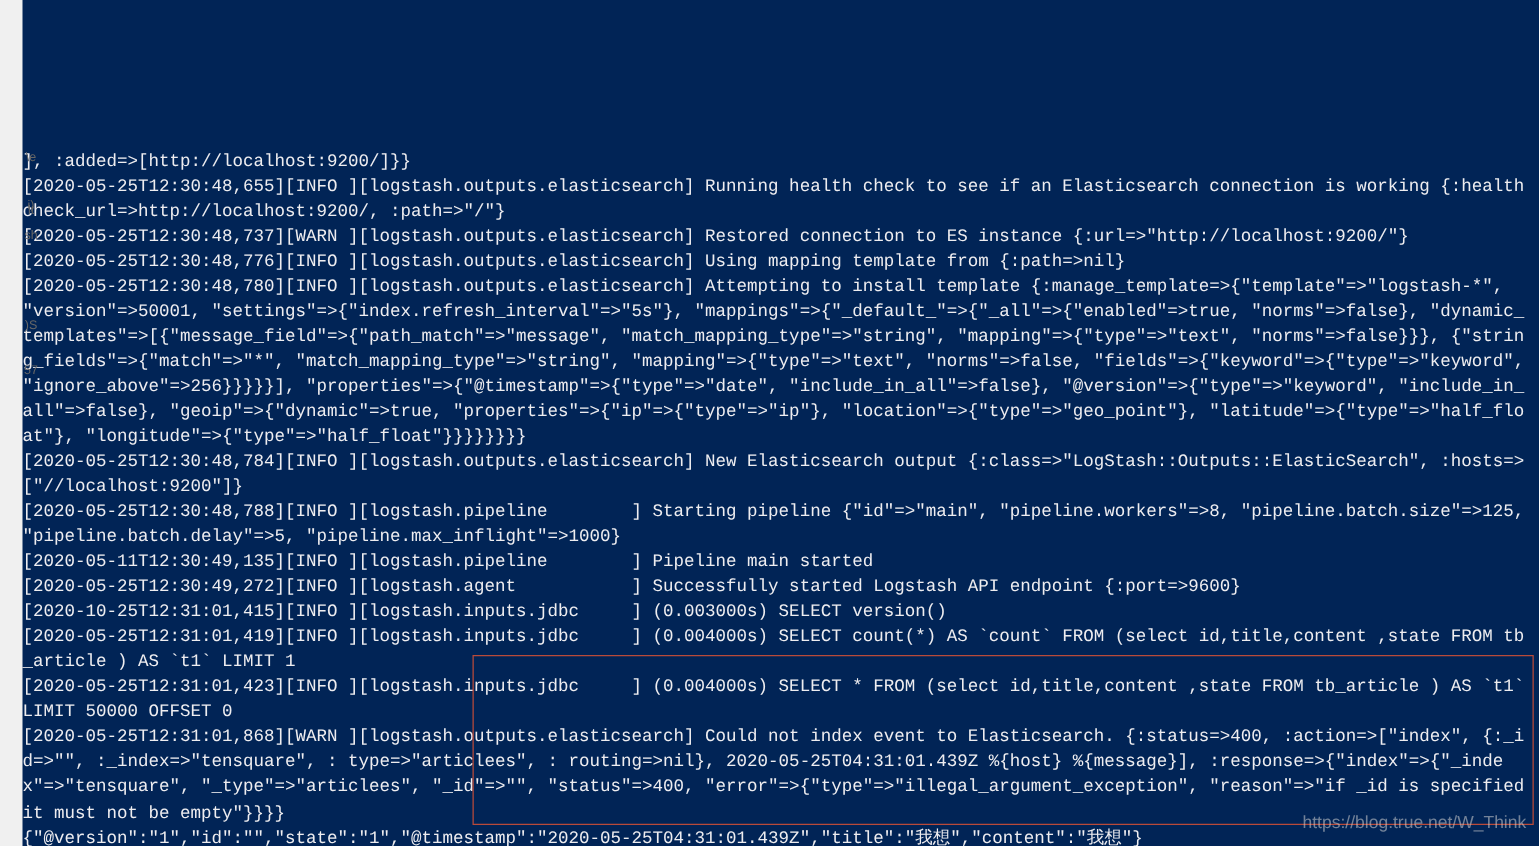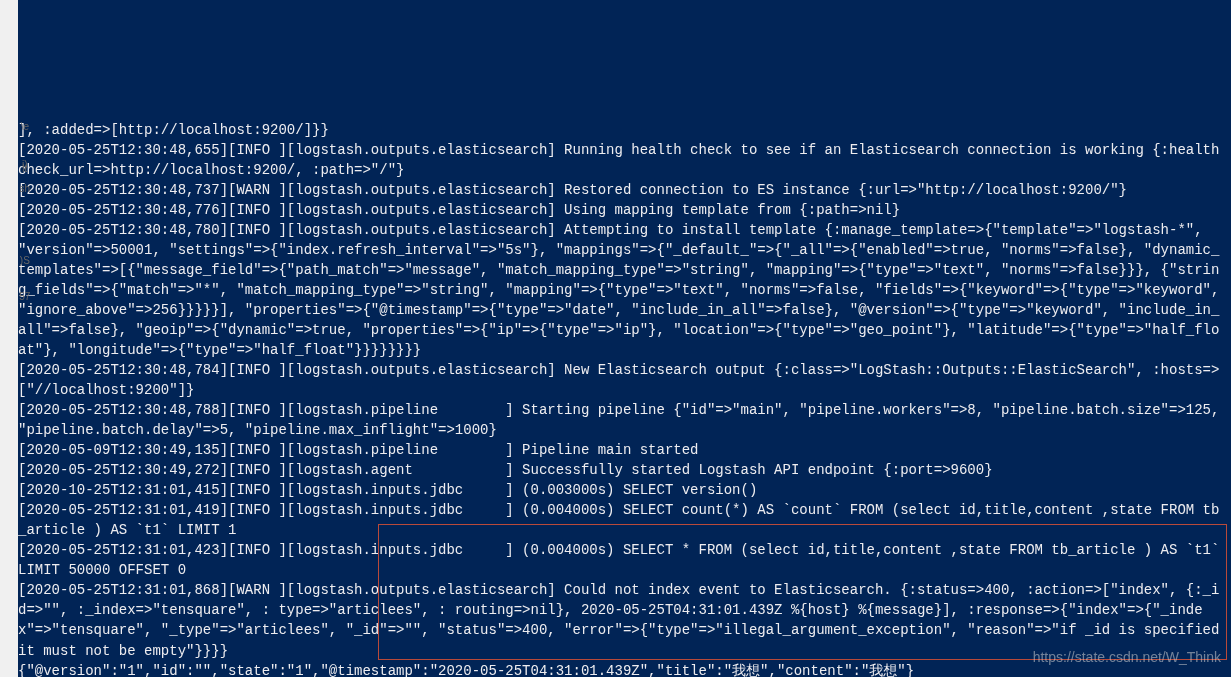--- a/index.html
+++ b/index.html
@@ -73,30 +73,30 @@
   <span class="gut-item" style="top:290px">57</span>
 </div>
 
 <div class="term"><span>], :added=&gt;[http://localhost:9200/]}}</span>
 <span>[2020-05-25T12:30:48,655][INFO ][logstash.outputs.elasticsearch] Running health check to see if an Elasticsearch connection is working {:healthcheck_url=&gt;http://localhost:9200/, :path=&gt;"/"}</span>
 <span>[2020-05-25T12:30:48,737][WARN ][logstash.outputs.elasticsearch] Restored connection to ES instance {:url=&gt;"http://localhost:9200/"}</span>
 <span>[2020-05-25T12:30:48,776][INFO ][logstash.outputs.elasticsearch] Using mapping template from {:path=&gt;nil}</span>
 <span>[2020-05-25T12:30:48,780][INFO ][logstash.outputs.elasticsearch] Attempting to install template {:manage_template=&gt;{"template"=&gt;"logstash-*", "version"=&gt;50001, "settings"=&gt;{"index.refresh_interval"=&gt;"5s"}, "mappings"=&gt;{"_default_"=&gt;{"_all"=&gt;{"enabled"=&gt;true, "norms"=&gt;false}, "dynamic_templates"=&gt;[{"message_field"=&gt;{"path_match"=&gt;"message", "match_mapping_type"=&gt;"string", "mapping"=&gt;{"type"=&gt;"text", "norms"=&gt;false}}}, {"string_fields"=&gt;{"match"=&gt;"*", "match_mapping_type"=&gt;"string", "mapping"=&gt;{"type"=&gt;"text", "norms"=&gt;false, "fields"=&gt;{"keyword"=&gt;{"type"=&gt;"keyword", "ignore_above"=&gt;256}}}}}], "properties"=&gt;{"@timestamp"=&gt;{"type"=&gt;"date", "include_in_all"=&gt;false}, "@version"=&gt;{"type"=&gt;"keyword", "include_in_all"=&gt;false}, "geoip"=&gt;{"dynamic"=&gt;true, "properties"=&gt;{"ip"=&gt;{"type"=&gt;"ip"}, "location"=&gt;{"type"=&gt;"geo_point"}, "latitude"=&gt;{"type"=&gt;"half_float"}, "longitude"=&gt;{"type"=&gt;"half_float"}}}}}}}}</span>
 <span>[2020-05-25T12:30:48,784][INFO ][logstash.outputs.elasticsearch] New Elasticsearch output {:class=&gt;"LogStash::Outputs::ElasticSearch", :hosts=&gt;["//localhost:9200"]}</span>
 <span>[2020-05-25T12:30:48,788][INFO ][logstash.pipeline        ] Starting pipeline {"id"=&gt;"main", "pipeline.workers"=&gt;8, "pipeline.batch.size"=&gt;125, "pipeline.batch.delay"=&gt;5, "pipeline.max_inflight"=&gt;1000}</span>
-<span>[2020-05-09T12:30:49,135][INFO ][logstash.pipeline        ] Pipeline main started</span>
+<span>[2020-05-11T12:30:49,135][INFO ][logstash.pipeline        ] Pipeline main started</span>
 <span>[2020-05-25T12:30:49,272][INFO ][logstash.agent           ] Successfully started Logstash API endpoint {:port=&gt;9600}</span>
 <span>[2020-10-25T12:31:01,415][INFO ][logstash.inputs.jdbc     ] (0.003000s) SELECT version()</span>
 <span>[2020-05-25T12:31:01,419][INFO ][logstash.inputs.jdbc     ] (0.004000s) SELECT count(*) AS `count` FROM (select id,title,content ,state FROM tb_article ) AS `t1` LIMIT 1</span>
 <span>[2020-05-25T12:31:01,423][INFO ][logstash.inputs.jdbc     ] (0.004000s) SELECT * FROM (select id,title,content ,state FROM tb_article ) AS `t1`  LIMIT 50000 OFFSET 0</span>
 <span>[2020-05-25T12:31:01,868][WARN ][logstash.outputs.elasticsearch] Could not index event to Elasticsearch. {:status=&gt;400, :action=&gt;["index", {:_id=&gt;"", :_index=&gt;"tensquare", : type=&gt;"articlees", : routing=&gt;nil}, 2020-05-25T04:31:01.439Z %{host} %{message}], :response=&gt;{"index"=&gt;{"_index"=&gt;"tensquare", "_type"=&gt;"articlees", "_id"=&gt;"", "status"=&gt;400, "error"=&gt;{"type"=&gt;"illegal_argument_exception", "reason"=&gt;"if _id is specified it must not be empty"}}}}</span>
 <span>{"@version":"1","id":"","state":"1","@timestamp":"2020-05-25T04:31:01.439Z","title":"我想","content":"我想"}</span>
 
 
 
 </div>
 
 <div class="redbox"></div>
 
-<div class="watermark">https://state.csdn.net/W_Think</div>
+<div class="watermark">https://blog.true.net/W_Think</div>
 
 
 
 
 </body></html>

